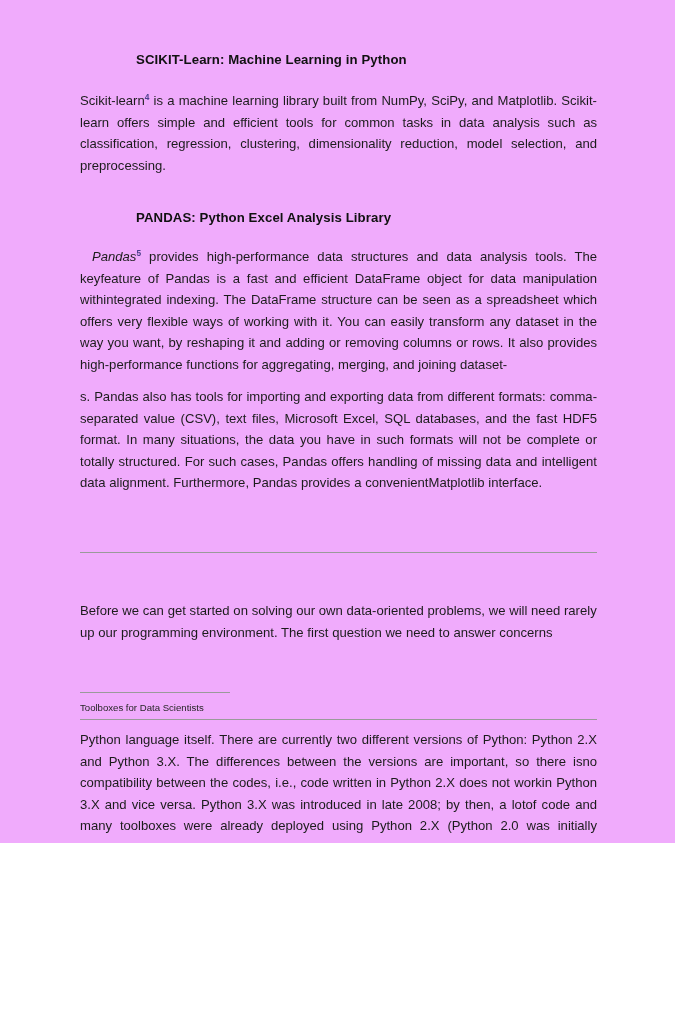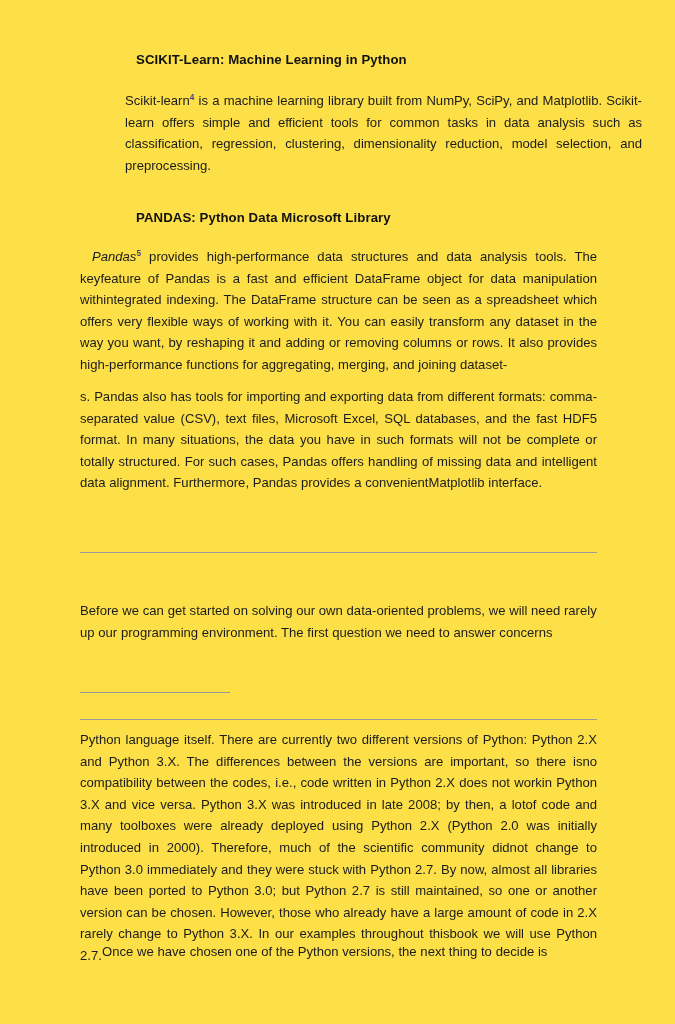--- a/index.html
+++ b/index.html
@@ -3,22 +3,22 @@
 <meta charset="utf-8">
 <style>
   html, body {
     margin: 0;
     padding: 0;
     background: #ffffff;
   }
   .page {
     position: relative;
     width: 675px;
-    height: 1024px;
-    background: #fde047;
+    height: 843px;
+    background: #f0abfc;
     overflow: hidden;
     font-family: "Liberation Sans", sans-serif;
     color: #1a1a1a;
     -webkit-font-smoothing: antialiased;
   }
   .col {
     position: absolute;
     left: 80px;
     width: 517px;
   }
@@ -82,35 +82,36 @@
     white-space: nowrap;
   }
 </style>
 </head>
 <body>
 
 <div class="page">
 
   <h2 class="col section-heading" style="top:52px;">SCIKIT-Learn: Machine Learning in Python</h2>
 
-  <p class="col body" style="top:90px;margin-left:45px;"><span>Scikit-learn</span><sup class="fn">4</sup><span> is a machine learning library built from NumPy, SciPy, and Matplotlib. Scikit-learn offers simple and efficient tools for common tasks in data analysis such as classification, regression, clustering, dimensionality reduction, model selection, and preprocessing.</span></p>
+  <p class="col body" style="top:90px;"><span>Scikit-learn</span><sup class="fn">4</sup><span> is a machine learning library built from NumPy, SciPy, and Matplotlib. Scikit-learn offers simple and efficient tools for common tasks in data analysis such as classification, regression, clustering, dimensionality reduction, model selection, and preprocessing.</span></p>
 
-  <h2 class="col section-heading" style="top:210px;">PANDAS: Python Data Microsoft Library</h2>
+  <h2 class="col section-heading" style="top:210px;">PANDAS: Python Excel Analysis Library</h2>
 
   <p class="col body" style="top:246px;"><em class="tool">Pandas</em><sup class="fn">5</sup><span> provides high-performance data structures and data analysis tools. The keyfeature of Pandas is a fast and efficient DataFrame object for data manipulation withintegrated indexing. The DataFrame structure can be seen as a spreadsheet which offers very flexible ways of working with it. You can easily transform any dataset in the way you want, by reshaping it and adding or removing columns or rows. It also provides high-performance functions for aggregating, merging, and joining dataset-</span></p>
 
   <p class="col body" style="top:386px;">s. Pandas also has tools for importing and exporting data from different formats: comma-separated value (CSV), text files, Microsoft Excel, SQL databases, and the fast HDF5 format. In many situations, the data you have in such formats will not be complete or totally structured. For such cases, Pandas offers handling of missing data and intelligent data alignment. Furthermore, Pandas provides a convenientMatplotlib interface.</p>
 
   <div class="rule-full" style="top:552px;"></div>
 
 
   <p class="col body flush" style="top:600px;">Before we can get started on solving our own data-oriented problems, we will need rarely up our programming environment. The first question we need to answer concerns</p>
 
   <div class="rule-short" style="top:692px;"></div>
 
+  <div class="footer-note" style="top:701px;">Toolboxes for Data Scientists</div>
 
   <div class="rule-full" style="top:719px;"></div>
 
   <p class="col body" style="top:729px;">Python language itself. There are currently two different versions of Python: Python 2.X and Python 3.X. The differences between the versions are important, so there isno compatibility between the codes, i.e., code written in Python 2.X does not workin Python 3.X and vice versa. Python 3.X was introduced in late 2008; by then, a lotof code and many toolboxes were already deployed using Python 2.X (Python 2.0 was initially introduced in 2000). Therefore, much of the scientific community didnot change to Python 3.0 immediately and they were stuck with Python 2.7. By now, almost all libraries have been ported to Python 3.0; but Python 2.7 is still maintained, so one or another version can be chosen. However, those who already have a large amount of code in 2.X rarely change to Python 3.X. In our examples throughout thisbook we will use Python 2.7.</p>
 
   <p class="col body indented" style="top:941px;">Once we have chosen one of the Python versions, the next thing to decide is</p>
 
 </div>
 
 </body></html>

